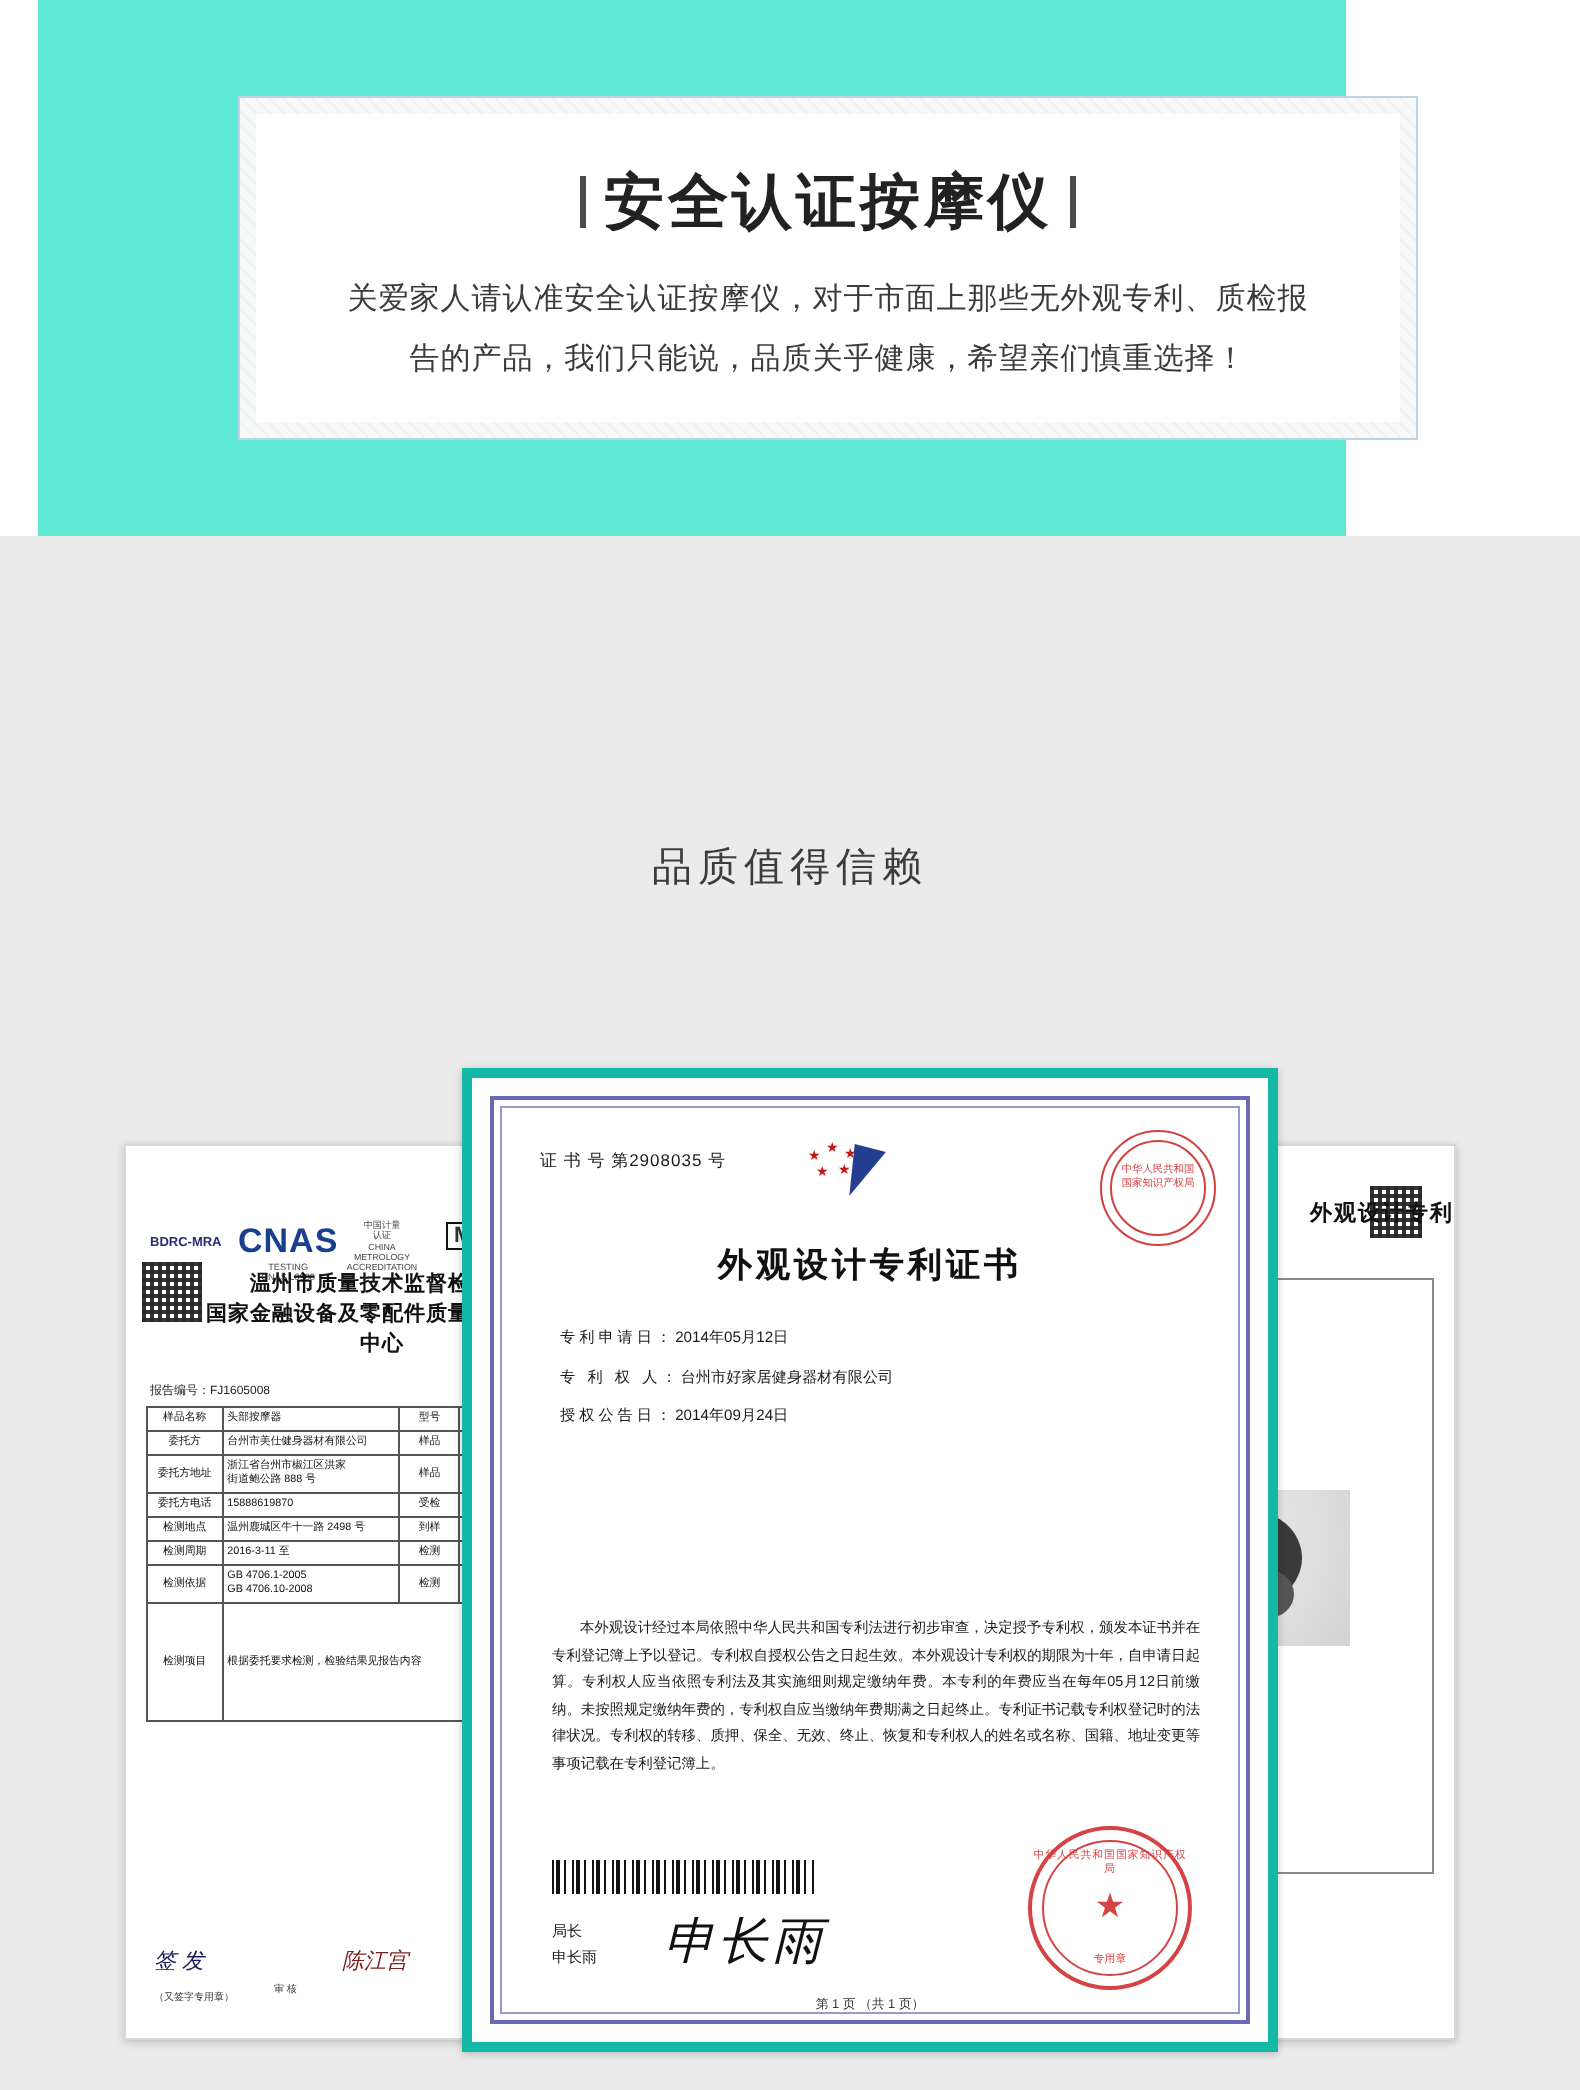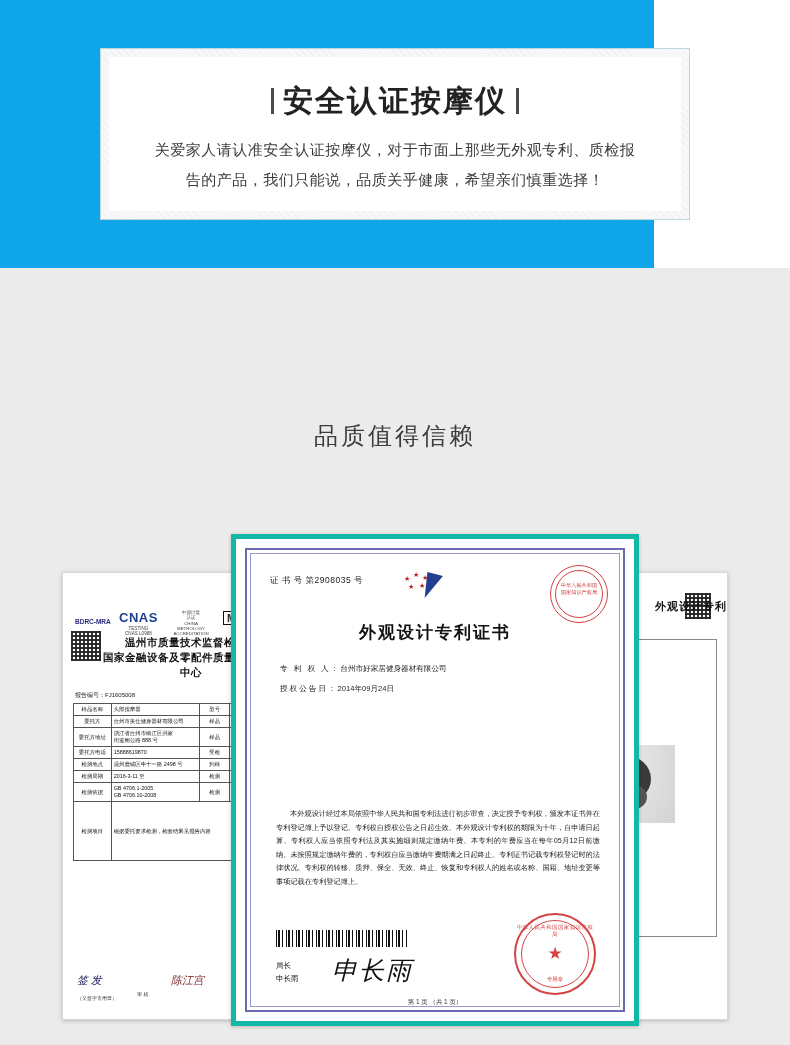--- a/index.html
+++ b/index.html
@@ -11,22 +11,23 @@
     height: 1045px;
     font-family: "Liberation Sans", sans-serif;
     background: #ffffff;
     overflow: hidden;
   }
 
   
   .banner {
     width: 654px;
     height: 268px;
-    background: #0ea5e9;
+    background: #5eead4;
     position: relative;
+    margin-left: 19px;
   }
   .banner-frame {
     position: absolute;
     left: 100px;
     top: 48px;
     width: 590px;
     height: 172px;
     border: 1px solid #bcd6dd;
     background:
       repeating-linear-gradient(45deg, rgba(0,0,0,0.030) 0px, rgba(0,0,0,0.030) 1px, rgba(0,0,0,0) 1px, rgba(0,0,0,0) 5px),
@@ -95,21 +96,21 @@
     font-weight: bold;
     color: #2e2e2e;
     letter-spacing: 2px;
   }
   .subhead {
     position: absolute;
     top: 152px;
     left: 0;
     right: 0;
     text-align: center;
-    font-size: 24px;
+    font-size: 20px;
     color: #3c3c3c;
     letter-spacing: 3px;
   }
 
   
   .certs {
     position: absolute;
     top: 248px;
     left: 0;
     width: 790px;
@@ -159,21 +160,21 @@
   .lg {
     position: absolute;
     top: 0;
     font-size: 6px;
     color: #333;
     text-align: center;
     line-height: 1.15;
   }
   .lg-b { left: 2px; top: 11px; font-size: 6.5px; color:#2a2a7a; font-weight:bold;}
   .lg-cnas { left: 46px; top: 4px; }
-  .lg-cnas .big { font-size: 13px; font-weight: bold; color:#1a3f8f; letter-spacing:0.5px;}
+  .lg-cnas .big { font-size: 17px; font-weight: bold; color:#1a3f8f; letter-spacing:0.5px;}
   .lg-cnas .sm { font-size: 4.6px; color:#444; }
   .lg-cma { left: 96px; top: 3px; width:44px; font-size:4.6px; color:#444;}
   .lg-cma .sm2 { font-size:4.4px; }
   .lg-ma { left: 150px; top: 5px; }
   .lg-ma .mabox { border:1.2px solid #111; font-size:11px; font-weight:bold; padding:0 3px; letter-spacing:1px;}
   .qr {
     position: absolute;
     left: 8px; top: 58px;
     width: 30px; height: 30px;
     background:
@@ -227,21 +228,21 @@
   .ld-table td.v2 { width: 50px; }
   .ld-sign {
     position: absolute;
     bottom: 14px; left: 12px; right: 12px;
     height: 36px;
   }
   .ld-sign .sg {
     position: absolute;
     font-size: 11px;
     color: #1a1a5a;
-    font-family: Liberation Serif, serif;
+    font-family: Liberation Sans, sans-serif;
     font-style: italic;
   }
   .ld-sign .sg1 { left: 2px; top: 4px; }
   .ld-sign .sg2 { left: 96px; top: 4px; color:#7a1f1f; }
   .ld-sign .lbl { position:absolute; font-size:5px; color:#333; }
   .ld-sign .lbl1 { left: 2px; top: 26px; }
   .ld-sign .lbl2 { left: 62px; top: 22px; }
 
   
   .rd-top {
@@ -626,20 +627,23 @@
       <div class="cd-seal-top">
         <div class="ring"></div>
         <div class="txt" style="white-space:pre-line">中华人民共和国
 国家知识产权局</div>
       </div>
 
       <div class="cd-title">外观设计专利证书</div>
 
       <div class="cd-fields">
         <div class="row">
+          <span class="lab">专利申请日：</span><span>2014年05月12日</span>
+        </div>
+        <div class="row">
           <span class="lab">专 利 权 人：</span><span>台州市好家居健身器材有限公司</span>
         </div>
         <div class="row">
           <span class="lab">授权公告日：</span><span>2014年09月24日</span>
         </div>
       </div>
 
       <div class="cd-body">本外观设计经过本局依照中华人民共和国专利法进行初步审查，决定授予专利权，颁发本证书并在专利登记簿上予以登记。专利权自授权公告之日起生效。本外观设计专利权的期限为十年，自申请日起算。专利权人应当依照专利法及其实施细则规定缴纳年费。本专利的年费应当在每年05月12日前缴纳。未按照规定缴纳年费的，专利权自应当缴纳年费期满之日起终止。专利证书记载专利权登记时的法律状况。专利权的转移、质押、保全、无效、终止、恢复和专利权人的姓名或名称、国籍、地址变更等事项记载在专利登记簿上。</div>
 
       <div class="cd-barcode"></div>

